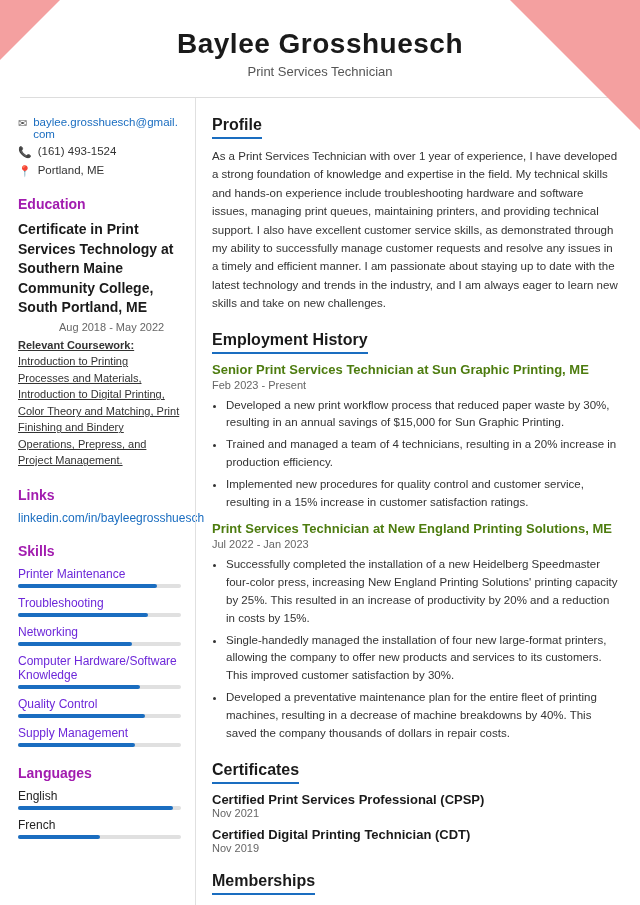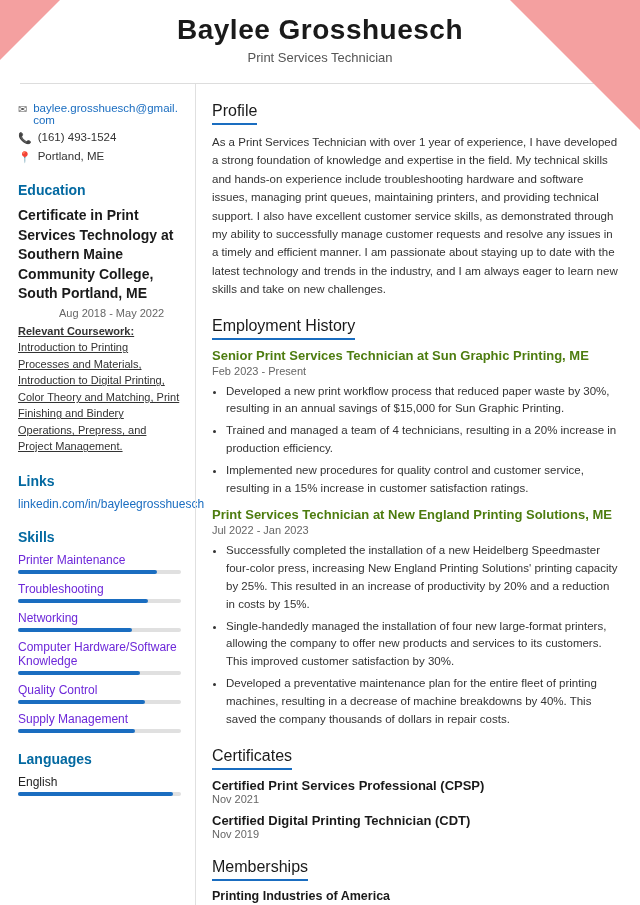--- a/index.html
+++ b/index.html
@@ -32,21 +32,21 @@
       top: 0; left: 0;
       width: 0; height: 0;
       border-style: solid;
       border-width: 60px 60px 0 0;
       border-color: #f4a0a0 transparent transparent transparent;
     }
 
     
     .header {
       text-align: center;
-      padding: 14px 20px 18px;
+      padding: 28px 20px 18px;
       position: relative;
       z-index: 1;
     }
     .header h1 {
       font-size: 28px;
       font-weight: 800;
       color: #1a1a1a;
       letter-spacing: 0.5px;
     }
     .header .subtitle {
@@ -78,21 +78,21 @@
     }
 
     .sidebar-section {
       margin-bottom: 18px;
     }
 
     .sidebar-section h3 {
       font-size: 14px;
       font-weight: 700;
       margin-bottom: 8px;
-      color: #0369a1;
+      color: #a21caf;
     }
 
     .contact-item {
       display: flex;
       align-items: flex-start;
       gap: 6px;
       margin-bottom: 5px;
       font-size: 11.5px;
       color: #333;
     }
@@ -168,21 +168,21 @@
       padding: 18px 20px 18px 16px;
       border-left: 1px solid #e0e0e0;
     }
 
     .content-section {
       margin-bottom: 18px;
     }
 
     .content-section h2 {
       font-size: 16px;
-      font-weight: 400;
+      font-weight: 700;
       color: #1a1a1a;
       border-bottom: 2px solid #1a6dc0;
       padding-bottom: 3px;
       margin-bottom: 8px;
       display: inline-block;
     }
 
     .profile-text {
       font-size: 11.5px;
       color: #333;
@@ -323,20 +323,26 @@
 
       <div class="sidebar-section">
         <h3>Languages</h3>
         <div id="languages-list">
             <div class="lang-item">
       <div class="lang-label">English</div>
       <div class="skill-bar-bg">
         <div class="skill-bar-fill" style="width:95%"></div>
       </div>
     </div>
+            <div class="lang-item">
+      <div class="lang-label">French</div>
+      <div class="skill-bar-bg">
+        <div class="skill-bar-fill" style="width:50%"></div>
+      </div>
+    </div>
           </div>
       </div>
 
     </div>
 
     <div class="content">
 
       <div class="content-section">
         <h2>Profile</h2>
         <p class="profile-text">As a Print Services Technician with over 1 year of experience, I have developed a strong foundation of knowledge and expertise in the field. My technical skills and hands-on experience include troubleshooting hardware and software issues, managing print queues, maintaining printers, and providing technical support. I also have excellent customer service skills, as demonstrated through my ability to successfully manage customer requests and resolve any issues in a timely and efficient manner. I am passionate about staying up to date with the latest technology and trends in the industry, and I am always eager to learn new skills and take on new challenges.</p>

